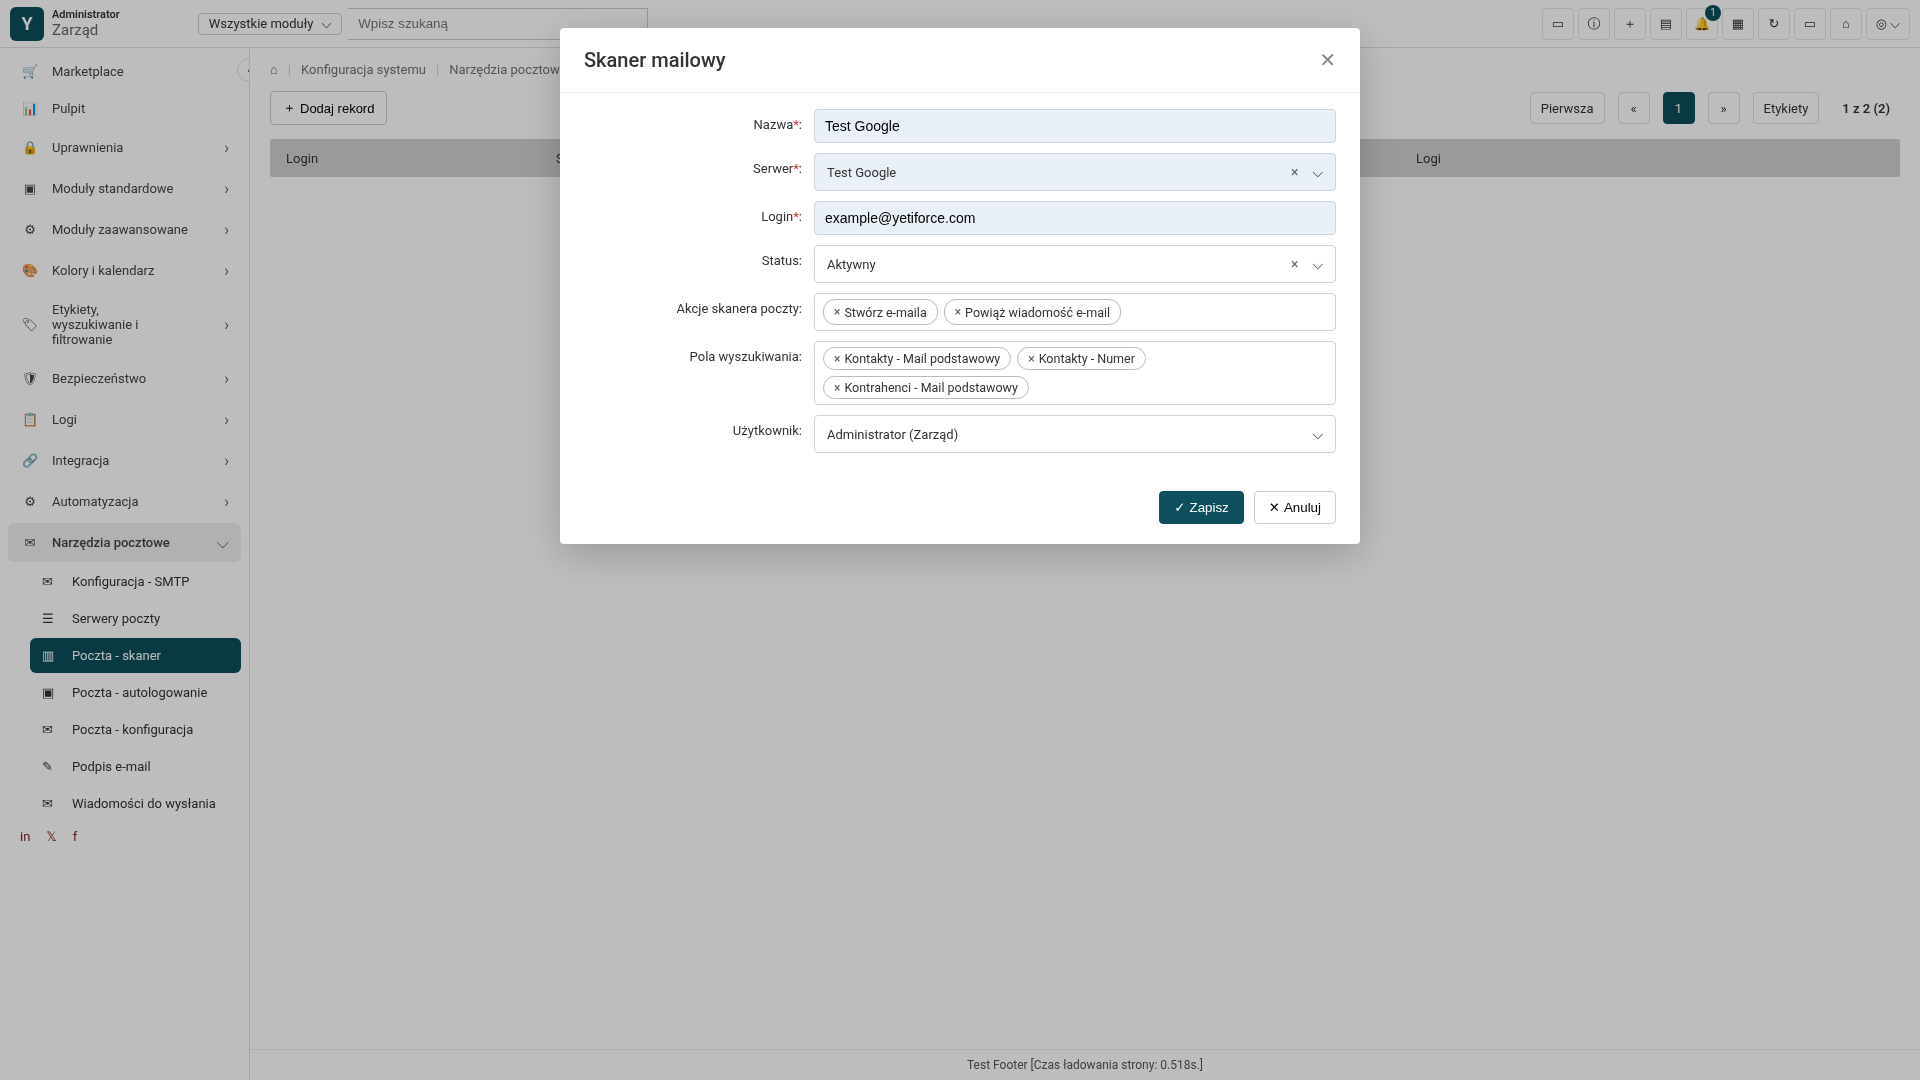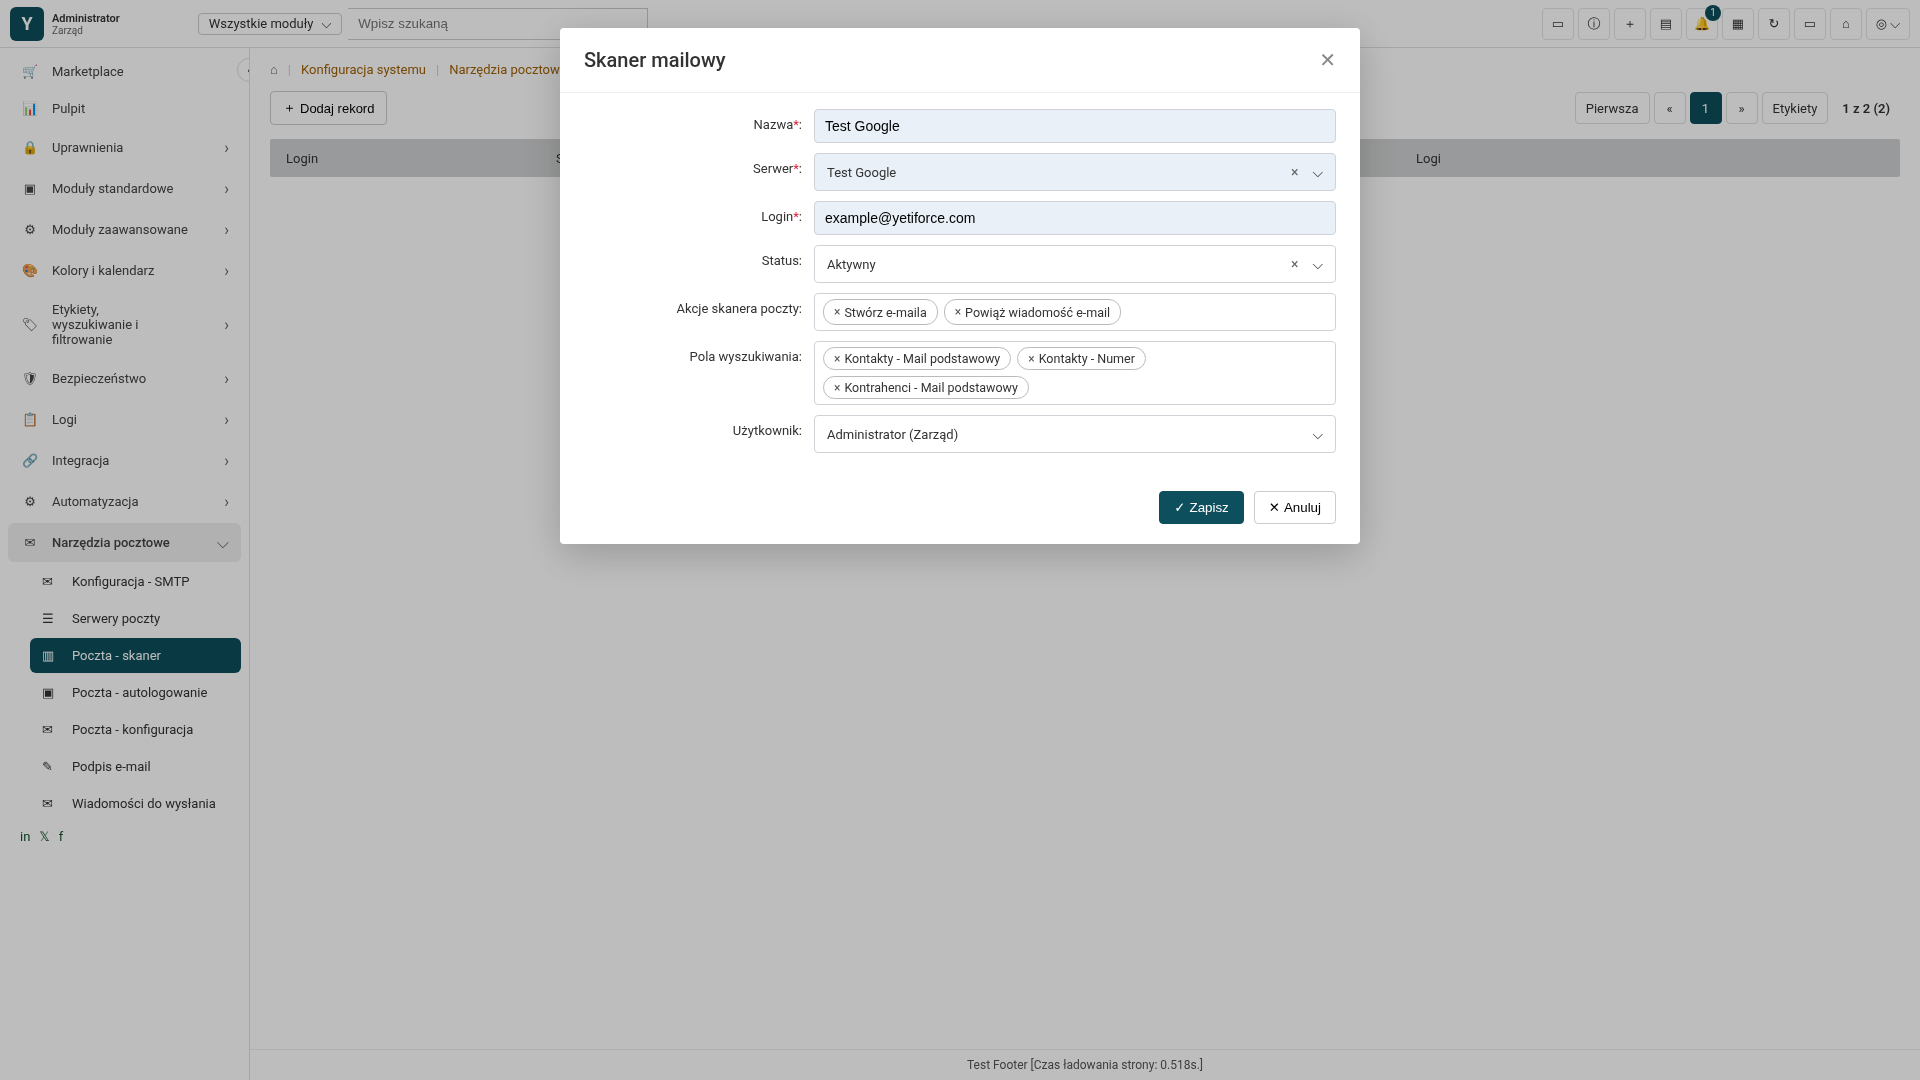--- a/index.html
+++ b/index.html
@@ -5,50 +5,50 @@
     * { box-sizing: border-box; margin: 0; padding: 0; }
     body { font-family: -apple-system, BlinkMacSystemFont, "Segoe UI", Roboto, Arial, sans-serif; font-size: 13px; color: #333; background: #f5f5f5; overflow: hidden; }
     
     .app { display: flex; flex-direction: column; height: 100vh; width: 1920px; }
     
     
     .header { display: flex; align-items: center; background: #fff; border-bottom: 1px solid #e0e0e0; height: 48px; padding: 0 10px; }
     .logo { width: 34px; height: 34px; background: #0d4f5c; border-radius: 6px; display: flex; align-items: center; justify-content: center; color: #fff; font-weight: bold; font-size: 18px; margin-right: 8px;}
     .user-block { display: flex; flex-direction: column; margin-right: 78px; }
     .user-name { font-weight: 600; font-size: 11px; }
-    .user-sub { font-size: 10px; color: #666; }
+    .user-sub { font-size: 15px; color: #666; }
     .mod-select { display: flex; align-items: center; border: 1px solid #ccc; border-radius: 4px; padding: 6px 10px; margin-right: 6px; background: #fff; height: 22px;}
     .search-input { border: 1px solid #ccc; border-left: none; border-radius: 0; padding: 12px 10px; width: 300px; height: 32px; margin-right:0;}
     .header-right { margin-left: auto; display: flex; gap: 4px; }
     .hicon { width: 32px; height: 32px; border: 1px solid #e5e5e5; border-radius: 4px; display:flex; align-items:center; justify-content:center; background:#fff; position: relative; cursor:pointer;}
     .badge { position: absolute; top:-4px; right:-4px; background: #0d4f5c; color:#fff; font-size:10px; border-radius:50%; width:16px; height:16px; display:flex; align-items:center; justify-content:center;}
     
     
     .main { display: flex; flex: 1; overflow: hidden; }
     .sidebar { width: 250px; background: #fff; border-right: 1px solid #e0e0e0; overflow-y: auto; padding: 6px 8px; position: relative;}
     .collapse-handle { position: absolute; right:-12px; top:10px; width:24px; height:24px; border:1px solid #ddd; border-radius:50%; background:#fff; display:flex; align-items:center; justify-content:center; font-size:11px; z-index:2;}
     .nav-item { display:flex; align-items:center; padding: 10px 12px; border-radius: 6px; cursor:pointer; margin-bottom: 2px; color:#444; }
     .nav-item .icon { width: 20px; margin-right: 12px; display:flex; justify-content:center; }
     .nav-item.has-chev::after { content: "›"; margin-left:auto; font-size:16px; color:#666; }
     .nav-item.active-group { background: #efefef; font-weight:500; }
     .nav-item.active-group::after { content: "⌵"; transform: rotate(0deg);}
     .subnav { padding-left: 22px; }
     .sub-item { display:flex; align-items:center; padding: 10px 12px; border-radius:6px; cursor:pointer; margin-bottom:2px;}
     .sub-item .subicon { width:20px; margin-right:10px; }
     .sub-item.active { background:#0d4f5c; color:#fff; }
-    .sidebar-footer { display:flex; gap:9px; padding: 6px 12px; color:#14532d;}
+    .sidebar-footer { display:flex; gap:16px; padding: 6px 12px; color:#7f1d1d;}
     
     
     .content { flex:1; padding: 14px 20px; overflow:auto; background:#fff; position: relative;}
     .breadcrumbs { font-size: 13px; display:flex; align-items:center; gap: 10px; margin-bottom: 14px; color:#666;}
-    .breadcrumbs a { color:#a16207; text-decoration:none; }
+    .breadcrumbs a { color:#737373; text-decoration:none; }
     .breadcrumbs .sep { color:#ccc; }
     .toolbar { display:flex; align-items:center; margin-bottom: 14px;}
     .btn { border:1px solid #ccc; background:#fff; border-radius:4px; padding: 7px 12px; cursor:pointer; display:flex; align-items:center; gap:4px; font-size:13px;}
-    .pagination { margin-left:auto; display:flex; gap:4px; align-items:center;}
+    .pagination { margin-left:auto; display:flex; gap:13px; align-items:center;}
     .page-btn { border:1px solid #ddd; border-radius:4px; min-width:32px; height:32px; display:flex; align-items:center; justify-content:center; padding:0 10px; background:#fff; cursor:pointer;}
     .page-btn.active { background:#0d4f5c; color:#fff; border-color:#0d4f5c;}
     .page-info { padding:0 10px; font-weight:600; }
     .table-header { display:flex; background:#cfd0d1; border-radius:2px; height:38px; align-items:center; padding:0 16px; color:#333; font-size:13px;}
     .th { flex:1; }
     
     .footer { text-align:center; padding:8px; font-size:12px; color:#555; border-top:1px solid #eee;}
     
     
     .overlay { position: fixed; inset:0; background: rgba(0,0,0,0.26); display:flex; align-items:flex-start; justify-content:center; z-index:50;}

